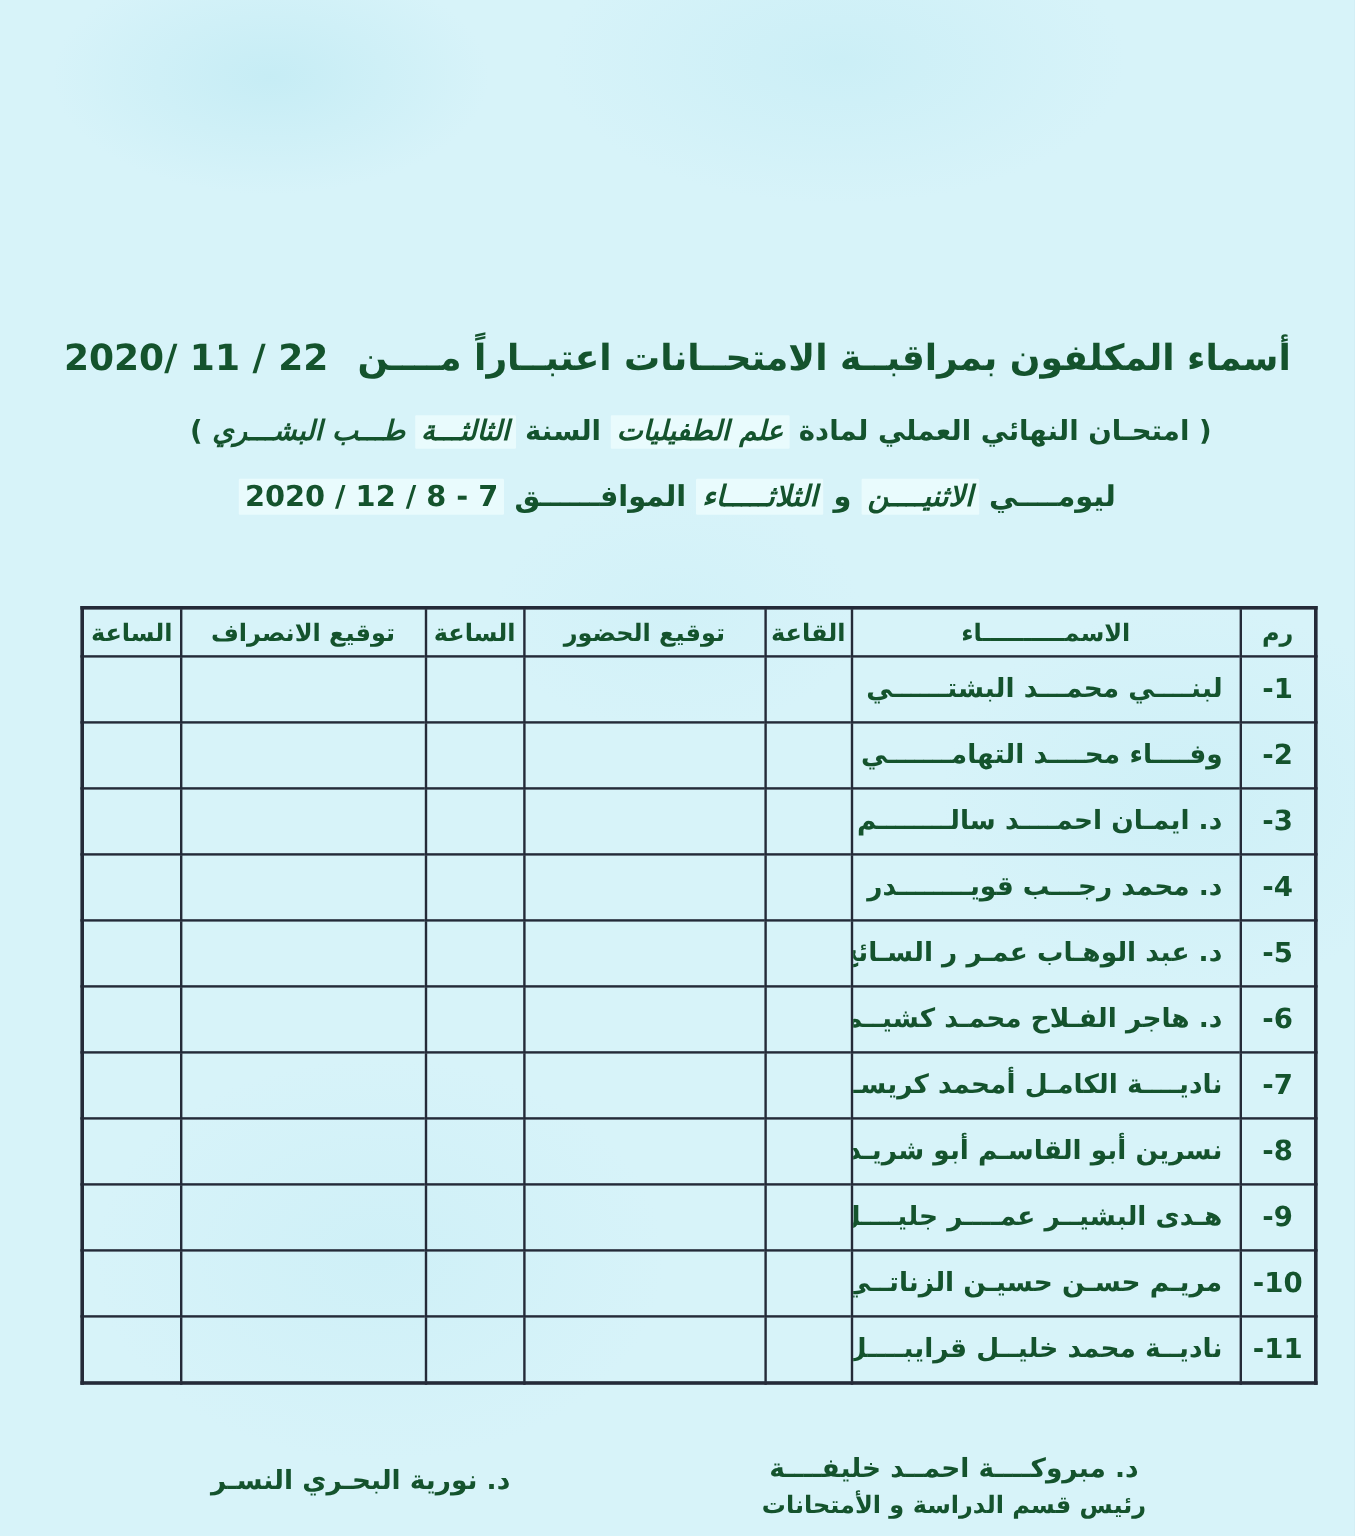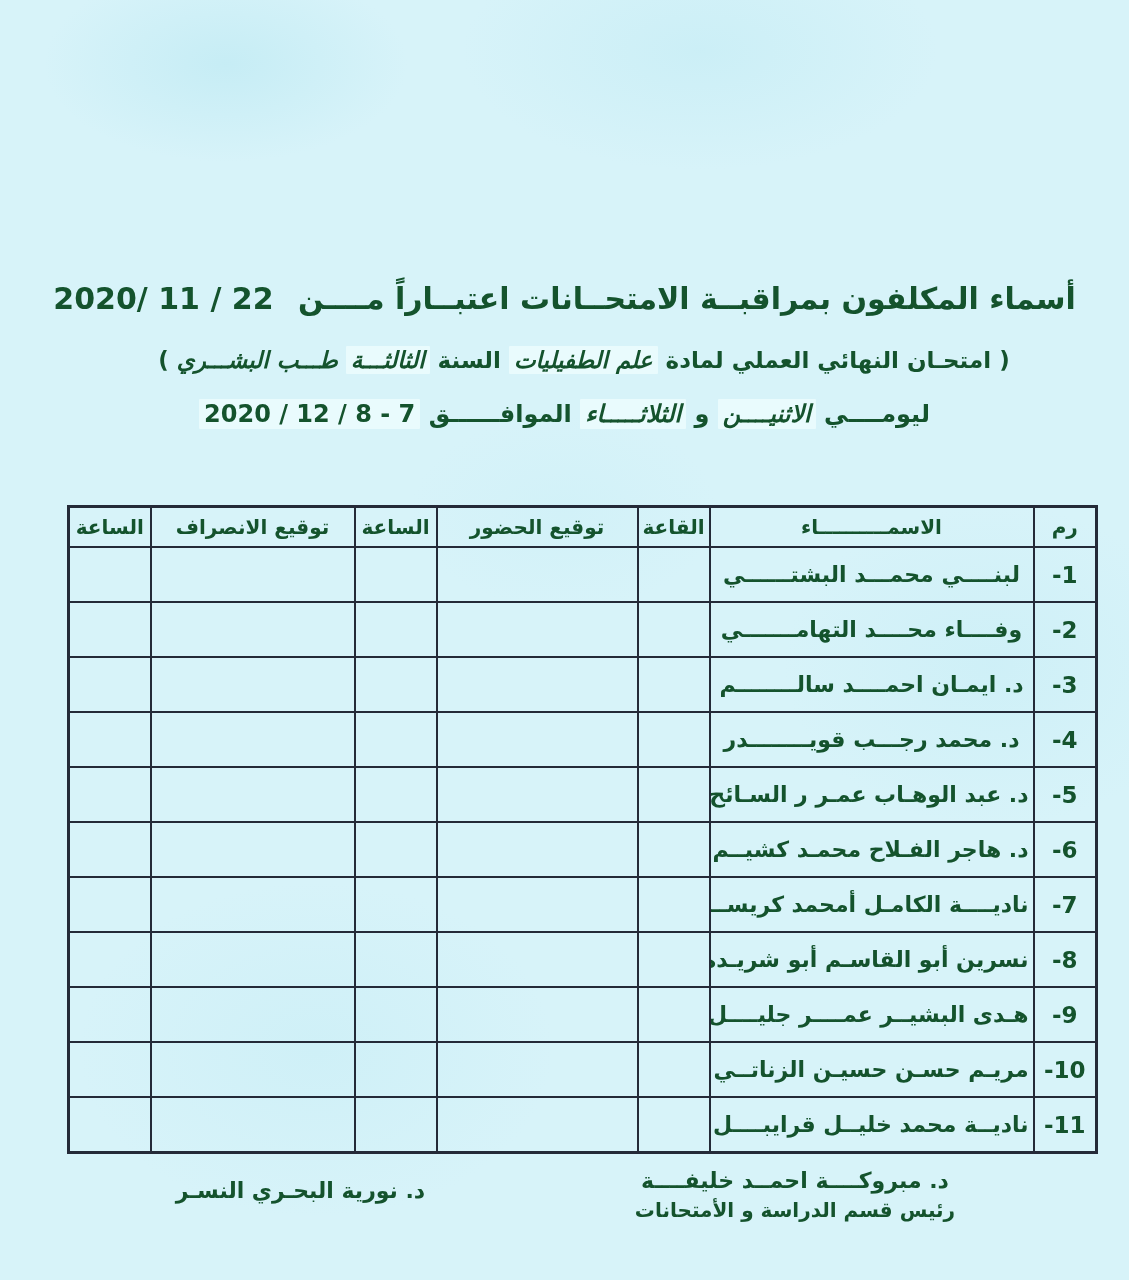--- a/index.html
+++ b/index.html
@@ -38,23 +38,23 @@
   }
   table.roster th, table.roster td{
     border:2px solid #242a38;
     overflow:hidden;white-space:nowrap;
   }
   table.roster th{
     height:38px;font-size:20px;font-weight:bold;text-align:center;padding:0 0;
   }
   table.roster td{height:51px;}
   td.num{ text-align:center;font-size:23px;font-weight:bold;}
-  td.nam{ text-align:center;font-size:22px;font-weight:bold;padding:0 4px;}
-
-  .sig{position:absolute;text-align:center;font-weight:bold;}
+  td.nam{ text-align:center;font-size:22px;font-weight:bold;padding:0 14px;}
+
+  .sig{position:absolute;text-align:center;font-weight:bold;margin-top:44px;}
   .sig-right{top:1166px;left:560px;width:470px;text-align:center;}
   .sig-left {top:1176px;left:128px;width:345px;}
   .sig .l1{font-size:22px;line-height:30px;}
   .sig .l2{font-size:20px;line-height:28px;}
 </style>
 </head>
 <body>
 
 <div class="paper">
 

